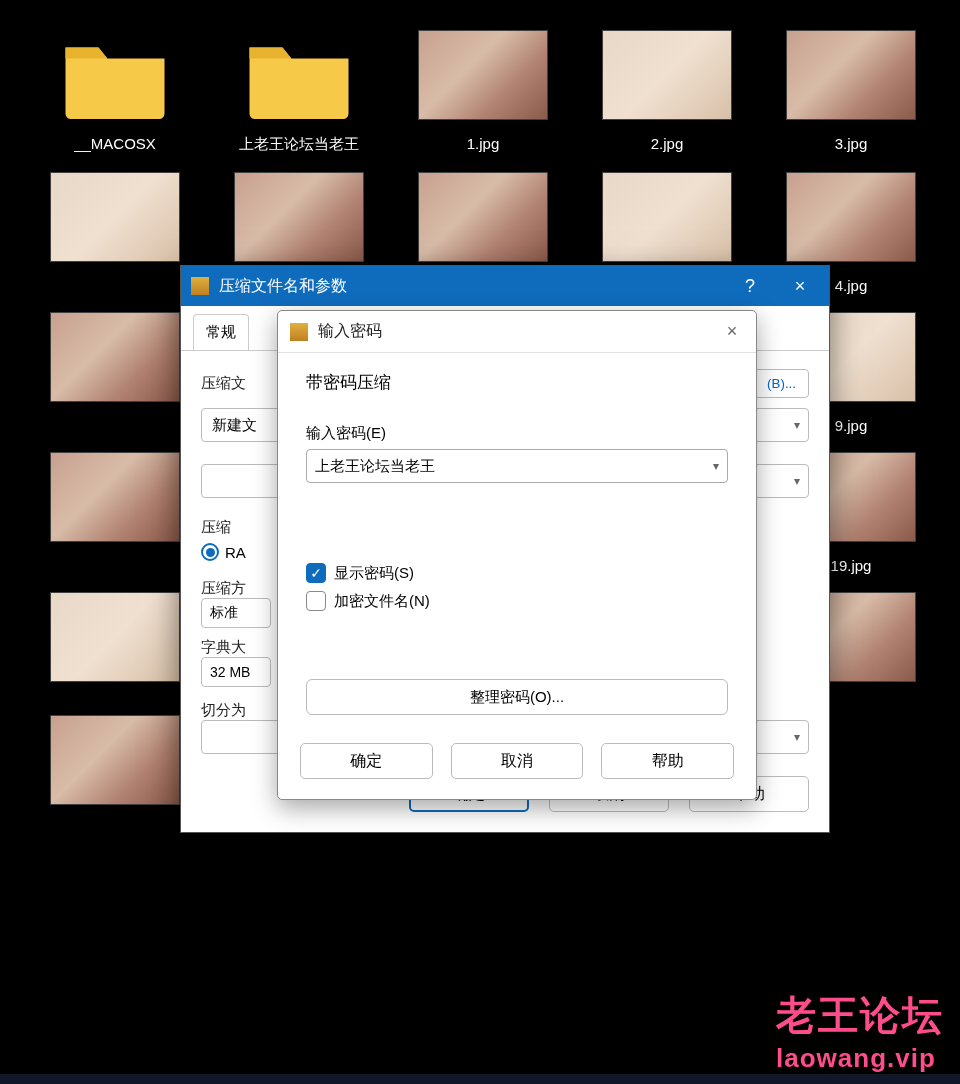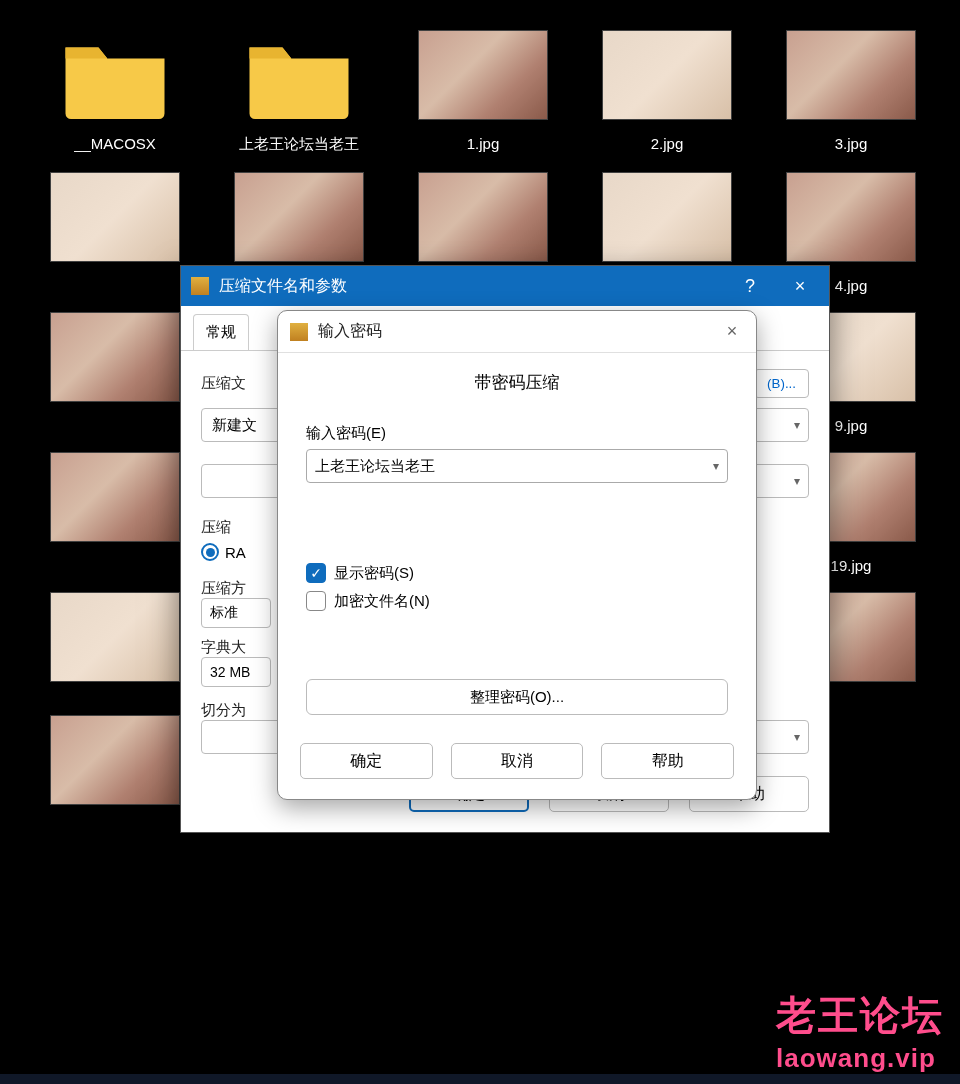--- a/index.html
+++ b/index.html
@@ -188,40 +188,40 @@
 
 
 .dialog-pw {
   position: absolute;
   left: 277px;
   top: 310px;
   width: 480px;
   background: #fff;
   border: 1px solid #888;
   box-shadow: 0 8px 24px rgba(0,0,0,0.35);
-  border-radius: 10px;
+  border-radius: 5px;
 }
 .titlebar-pw {
   height: 42px;
   display: flex;
   align-items: center;
   padding: 0 8px 0 12px;
   border-bottom: 1px solid #e0e0e0;
 }
 .titlebar-pw .app-icon {
   width: 18px; height: 18px; margin-right: 10px;
   background: linear-gradient(#e0b040,#c08020);
 }
 .titlebar-pw .title { flex: 1; font-size: 16px; color: #222; }
 .titlebar-pw .close {
   width: 32px; height: 32px; display: flex; align-items: center; justify-content: center;
   color: #666; font-size: 18px;
 }
 .pw-body { padding: 18px 28px 14px 28px; }
-.pw-heading { text-align: center; font-size: 17px; margin-bottom: 30px; }
+.pw-heading { font-size: 17px; margin-bottom: 30px; }
 .pw-field-label { font-size: 15px; margin-bottom: 6px; display: block; }
 .pw-input-wrap {
   height: 34px; border: 1px solid #aaa; border-radius: 4px;
   display: flex; align-items: center; padding: 0 8px;
   margin-bottom: 80px;
 }
 .pw-input-wrap .val { flex: 1; font-size: 15px; }
 .pw-input-wrap .caret { font-size: 12px; color: #666; }
 
 .check-row { display: flex; align-items: center; gap: 8px; font-size: 15px; margin-bottom: 8px; }

